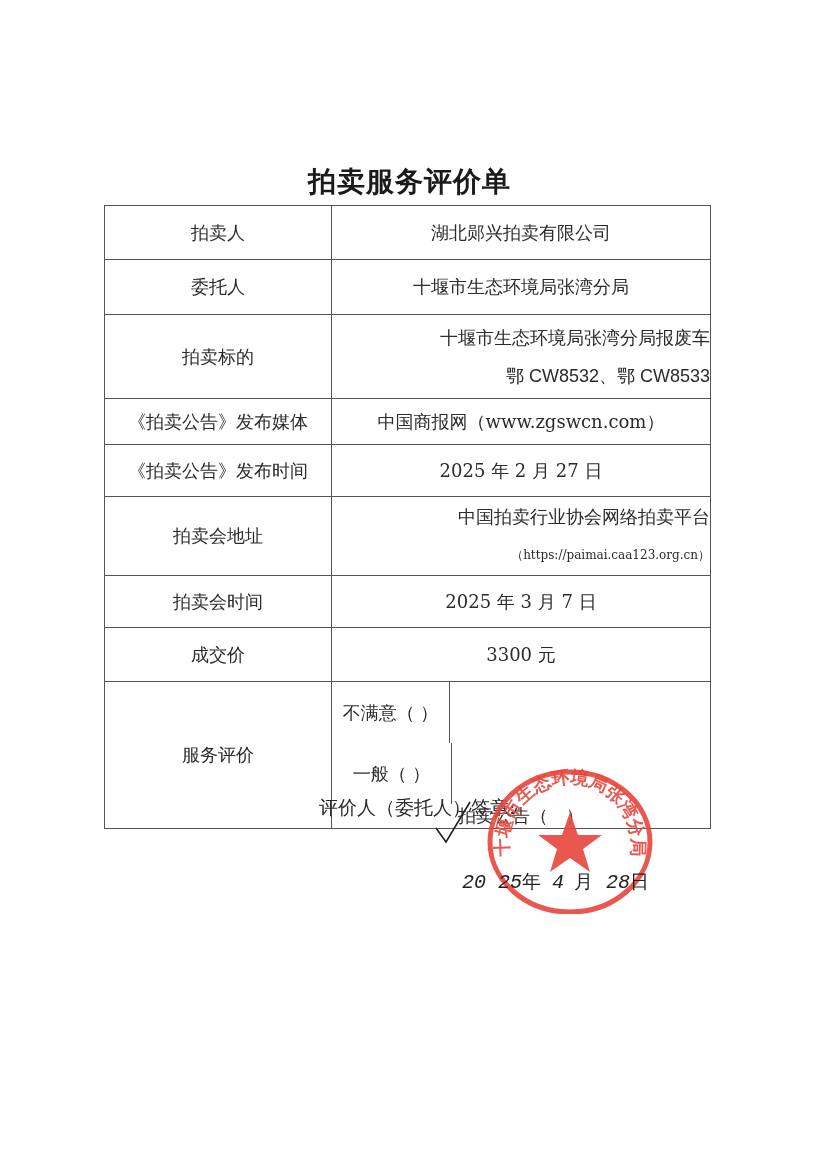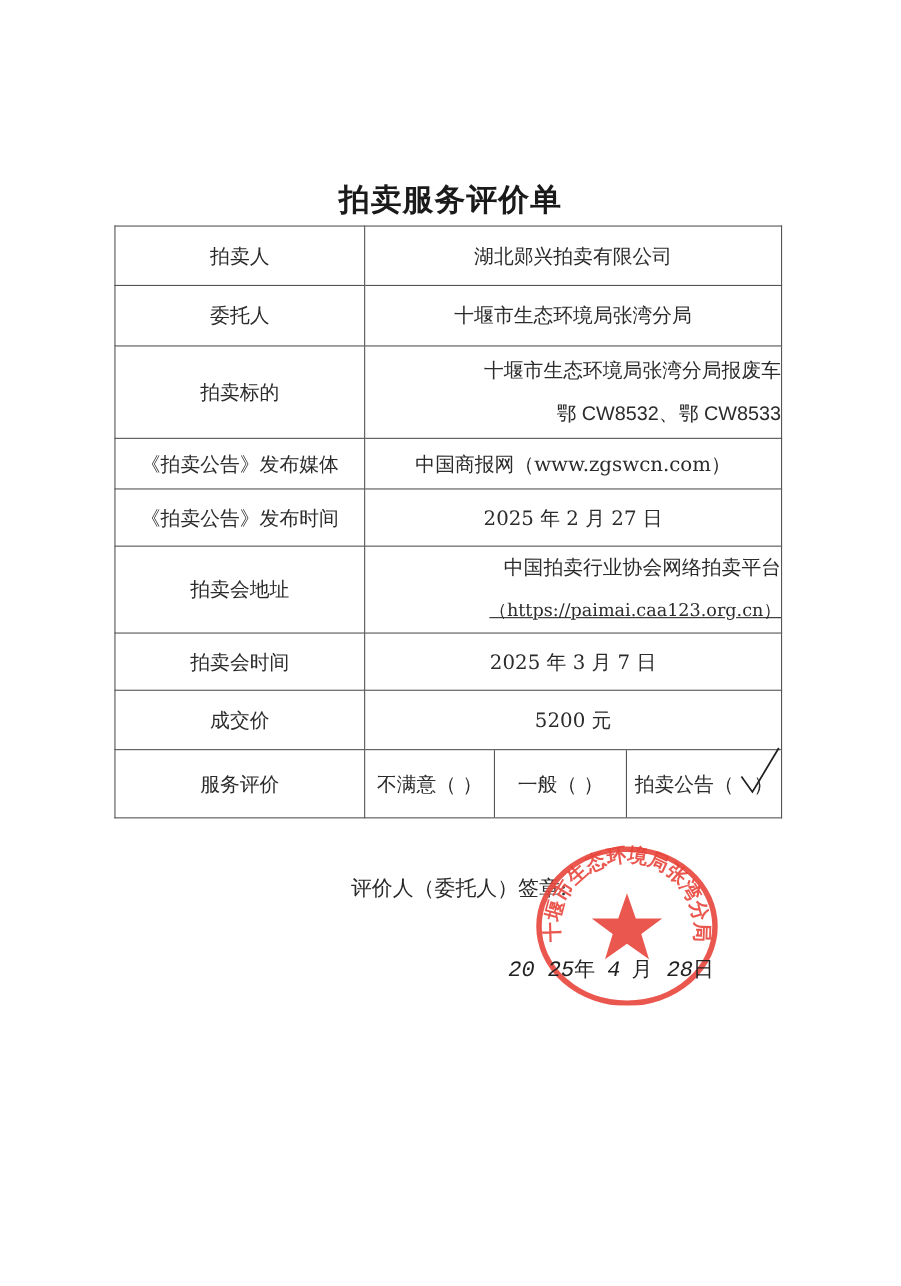--- a/index.html
+++ b/index.html
@@ -15,21 +15,21 @@
   table.form {
     position: absolute; left: 104px; top: 205px; width: 607px;
     border-collapse: collapse; table-layout: fixed;
   }
   table.form td {
     border: 1.5px solid #555; text-align: center; vertical-align: middle;
     font-size: 18px; padding: 0; color: #2b2b2b;
   }
   td.label { width: 226px; }
   .multi div { line-height: 38px; text-align: right; }
-  .rating-wrap { display: flex; height: 100%; }
+  .rating-wrap { display: flex; height: 100%; flex-direction: column; }
   .rating-cell { display: flex; align-items: center; justify-content: center; height: 61px; }
   .r1 { width: 117px; border-right: 1.5px solid #555; }
   .r2 { width: 119px; border-right: 1.5px solid #555; }
   .r3 { flex: 1; position: relative; }
   .check {
     position: absolute; left: 100px; top: -6px; width: 40px; height: 50px;
   }
   .sign-label {
     position: absolute; left: 319px; top: 795px; font-size: 19px; color: #2a2a2a;
   }
@@ -67,30 +67,30 @@
     <td>中国商报网（www.zgswcn.com）</td>
   </tr>
   <tr style="height:52px">
     <td class="label">《拍卖公告》发布时间</td>
     <td>2025 年 2 月 27 日</td>
   </tr>
   <tr style="height:79px">
     <td class="label">拍卖会地址</td>
     <td class="multi">
       <div>中国拍卖行业协会网络拍卖平台</div>
-      <div style="font-size:16px;text-decoration:underline;">（https://paimai.caa123.org.cn）</div>
+      <div style="font-size:12px;">（https://paimai.caa123.org.cn）</div>
     </td>
   </tr>
   <tr style="height:52px">
     <td class="label">拍卖会时间</td>
     <td>2025 年 3 月 7 日</td>
   </tr>
   <tr style="height:54px">
     <td class="label">成交价</td>
-    <td>5200 元</td>
+    <td>3300 元</td>
   </tr>
   <tr style="height:62px">
     <td class="label">服务评价</td>
     <td>
       <div class="rating-wrap">
         <div class="rating-cell r1">不满意（ ）</div>
         <div class="rating-cell r2">一般（ ）</div>
         <div class="rating-cell r3">
           <span>拍卖公告（</span>
           <span style="display:inline-block;width:18px;"></span>

